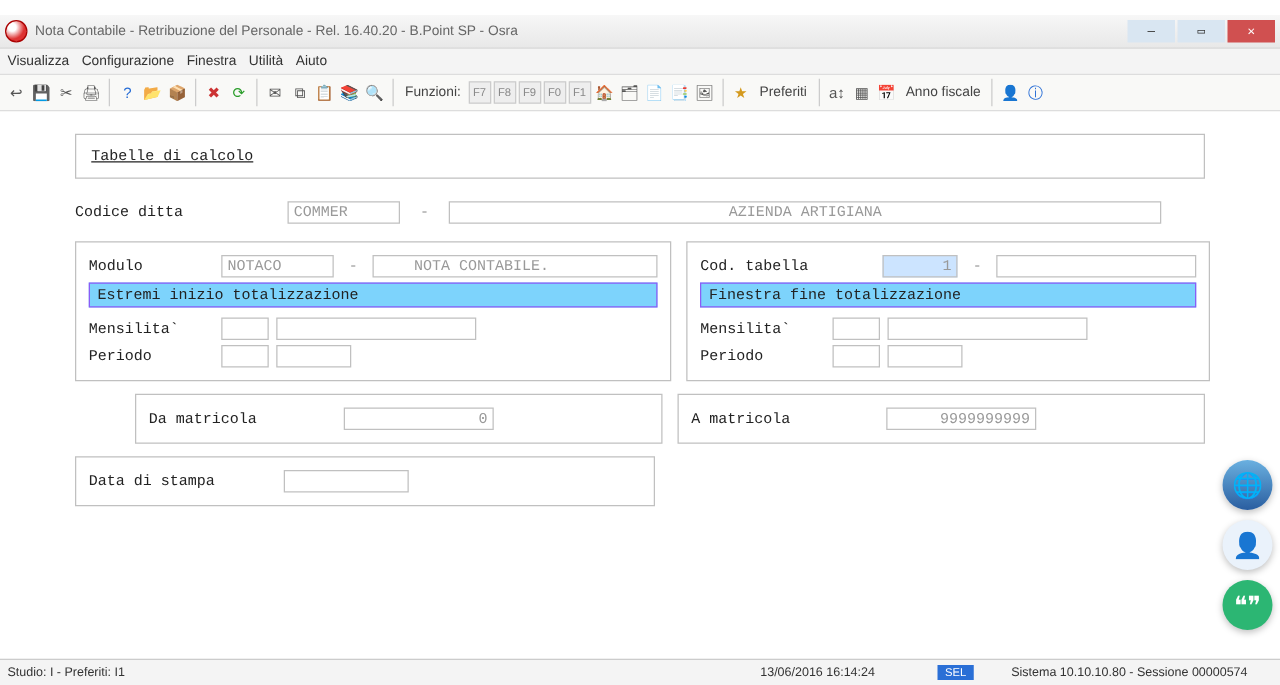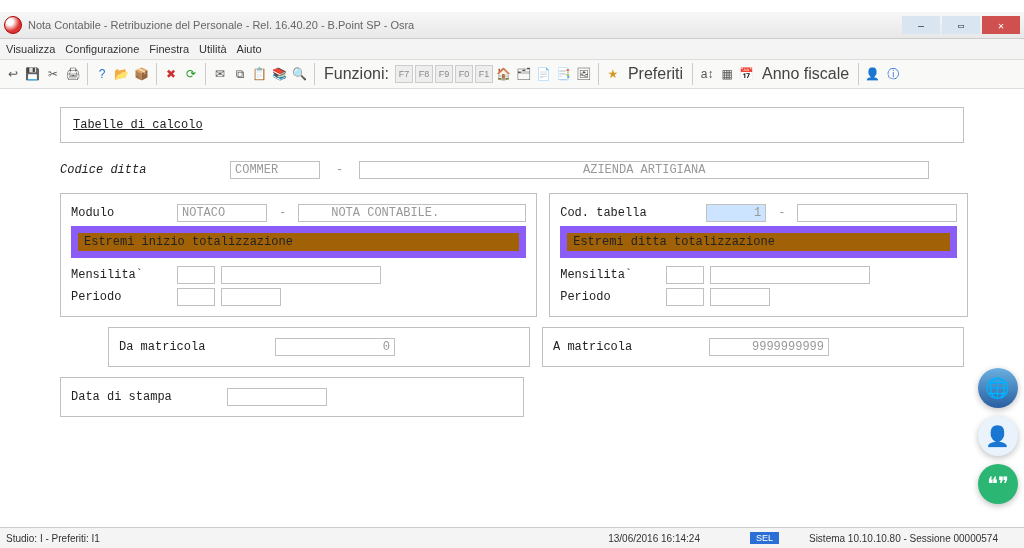--- a/index.html
+++ b/index.html
@@ -75,21 +75,21 @@
     font-size: 12px;
     color: #555;
   }
   .tsep {
     width: 1px;
     height: 22px;
     background: #ccc;
     margin: 0 3px;
   }
   .tlabel {
-    font-size: 16px;
+    font-size: 11px;
     color: #444;
     margin: 0 4px;
   }
   .fbtn {
     width: 16px; height: 16px;
     background: #eee;
     border: 1px solid #ccc;
     display: inline-flex;
     align-items: center;
     justify-content: center;
@@ -139,24 +139,24 @@
     background: #fff;
   }
   .row {
     display: flex;
     align-items: center;
     min-height: 22px;
     gap: 6px;
   }
   .row .rlabel { width: 100px; }
   .hl {
-    background: #a16207;
+    background: #7dd3fc;
     padding: 2px 6px;
     margin: 2px 0 6px 0;
-    border: 7px solid #8b5cf6;
+    border: 1px solid #8b5cf6;
     font-family: "Courier New", monospace;
   }
   .small { width: 80px; }
   .tiny { width: 28px; }
   .med { width: 150px; }
   .long { width: 560px; text-align: center; }
   .nmed { width: 110px; text-align: right; }
   .dash { margin: 0 6px; color: #999; }
 
   
@@ -263,21 +263,21 @@
   <span class="tbtn">👤</span>
   <span class="tbtn" style="color:#2a6fd6;">ⓘ</span>
 </div>
 
 <div class="content">
   <div class="box">
     <span>Tabelle di calcolo</span>
   </div>
 
   <div class="row-top">
-    <span class="lbl" style="width:160px;font-style:italic;">Codice ditta</span>
+    <span class="lbl" style="width:160px;">Codice ditta</span>
     <input type="text" class="small ro" readonly="" value="COMMER" style="">
     <span class="dash">-</span>
     <input type="text" class="long ro" readonly="" value="AZIENDA ARTIGIANA" style="">
   </div>
 
   <div class="grid">
 
     <div class="col">
       <div class="row">
         <span class="rlabel">Modulo</span>
@@ -298,21 +298,21 @@
       </div>
     </div>
 
     <div class="col">
       <div class="row">
         <span class="rlabel" style="width:140px;">Cod. tabella</span>
         <input type="text" style="width: 50px; text-align: right; background: rgb(204, 228, 255);" value="1">
         <span class="dash">-</span>
         <input type="text" class="med ro" readonly="" style="">
       </div>
-      <div class="hl">Estremi ditta totalizzazione</div>
+      <div class="hl">Finestra fine totalizzazione</div>
       <div class="row">
         <span class="rlabel">Mensilita`</span>
         <input type="text" class="tiny" style="">
         <input type="text" class="med" style="">
       </div>
       <div class="row">
         <span class="rlabel">Periodo</span>
         <input type="text" class="tiny" style="">
         <input type="text" style="width: 50px;">
       </div>

